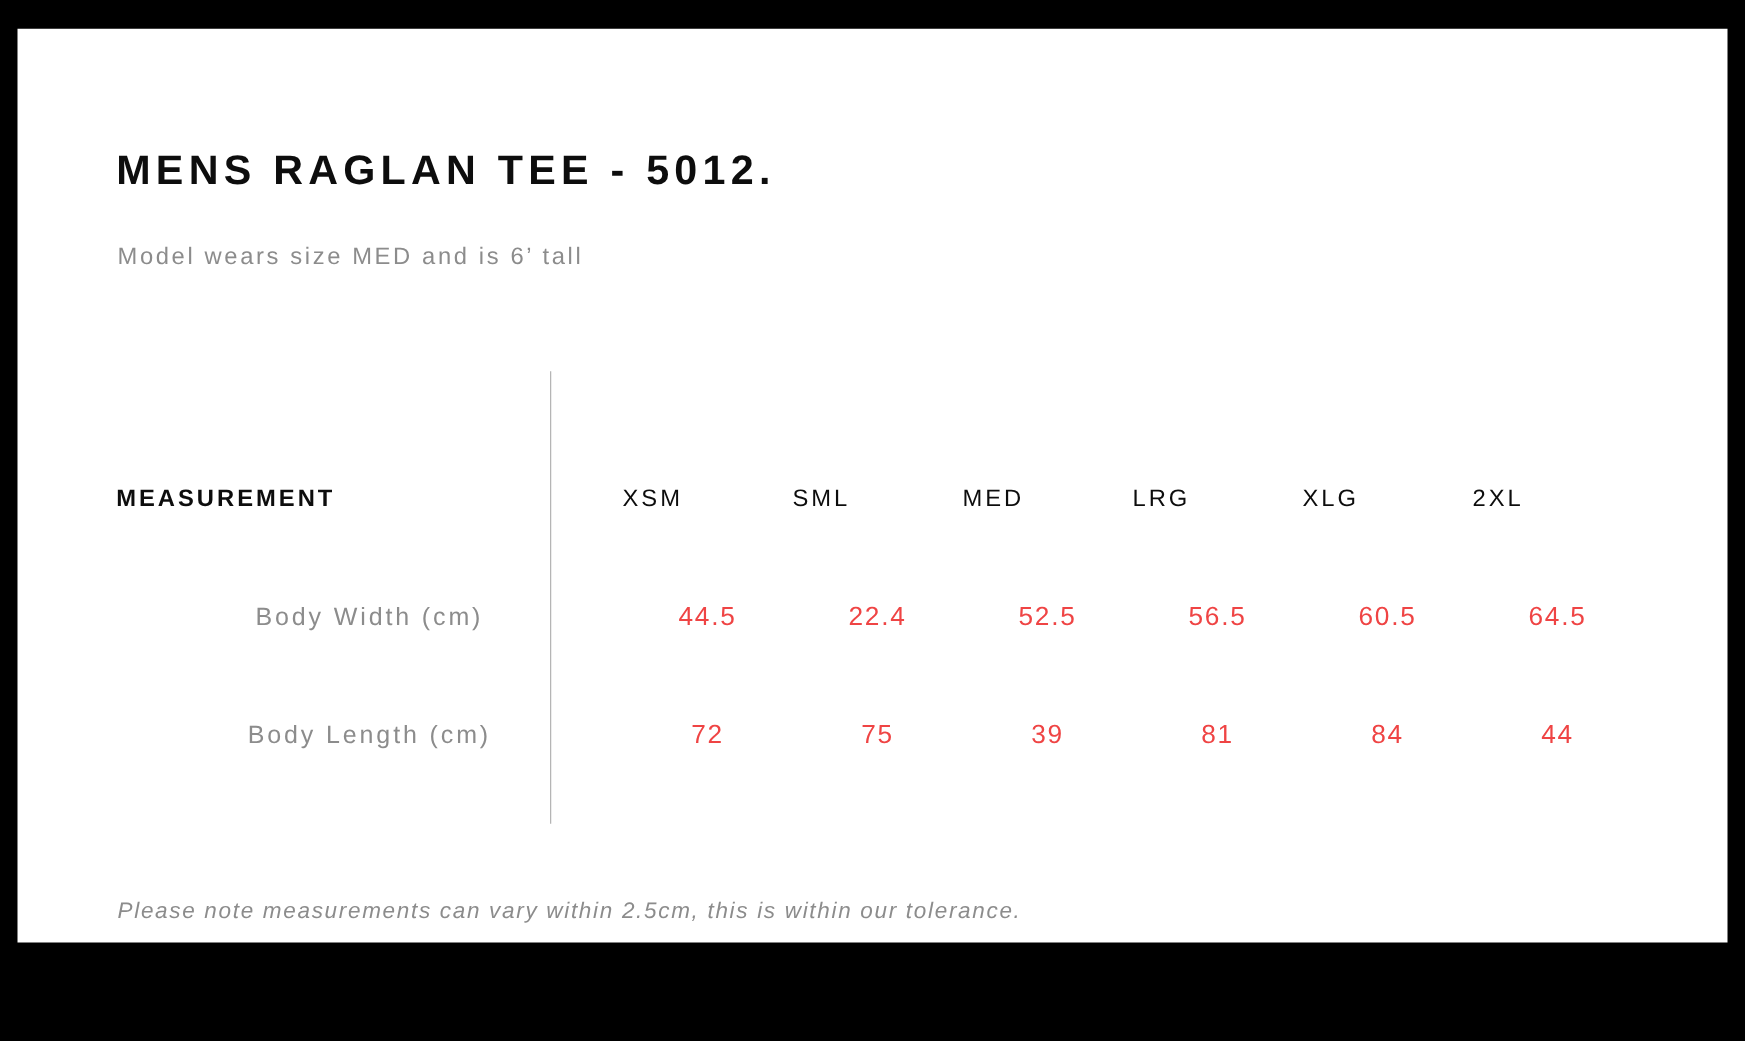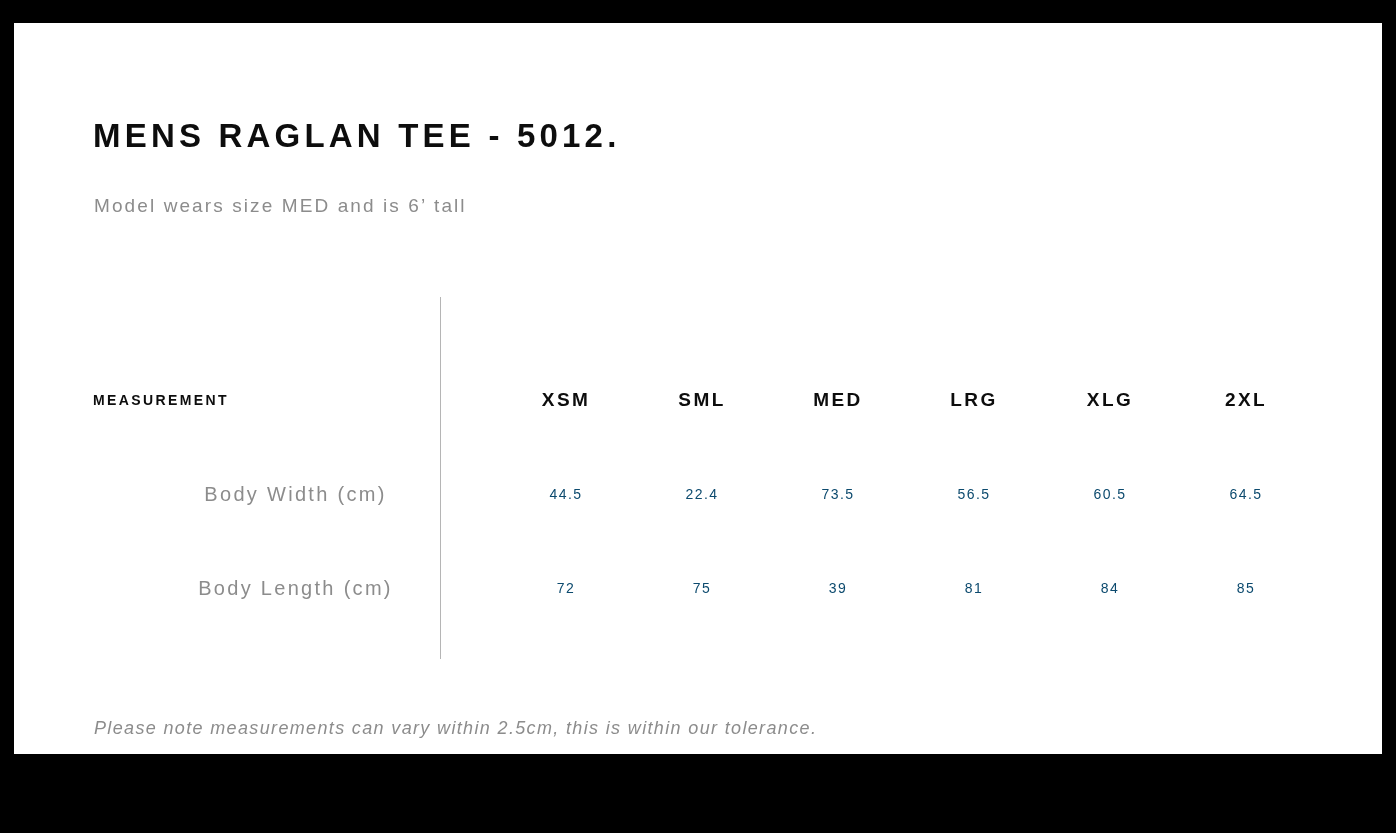--- a/index.html
+++ b/index.html
@@ -61,44 +61,44 @@
   table.size-table col.measure-col { width: 405px; }
   table.size-table col.size-col { width: 136px; }
   table.size-table th, table.size-table td {
     padding: 0;
     height: 94px;
     vertical-align: middle;
     border: none;
   }
   th.measure-head {
     text-align: left;
-    font-size: 14px;
+    font-size: 19px;
     font-weight: bold;
     letter-spacing: 2.4px;
     color: #0d0d0d;
   }
   th.size-head {
-    text-align: center;
+    text-align: left;
     font-size: 19px;
-    font-weight: bold;
+    font-weight: normal;
     letter-spacing: 2.4px;
     color: #0d0d0d;
   }
   td.row-label {
     text-align: center;
     font-size: 20px;
     letter-spacing: 2.3px;
     color: #8c8c8c;
     font-weight: normal;
   }
   td.value {
     text-align: center;
-    font-size: 14px;
+    font-size: 21px;
     letter-spacing: 1.4px;
-    color: #0c4a6e;
+    color: #ef4444;
   }
   .footnote {
     position: absolute;
     left: 80px;
     top: 695px;
     font-size: 18px;
     font-style: italic;
     letter-spacing: 1.35px;
     color: #8c8c8c;
     white-space: nowrap;
@@ -133,32 +133,32 @@
         <th class="size-head">LRG</th>
         <th class="size-head">XLG</th>
         <th class="size-head">2XL</th>
       </tr>
     </thead>
     <tbody>
       <tr>
         <td class="row-label">Body Width (cm)</td>
         <td class="value">44.5</td>
         <td class="value">22.4</td>
-        <td class="value">73.5</td>
+        <td class="value">52.5</td>
         <td class="value">56.5</td>
         <td class="value">60.5</td>
         <td class="value">64.5</td>
       </tr>
       <tr>
         <td class="row-label">Body Length (cm)</td>
         <td class="value">72</td>
         <td class="value">75</td>
         <td class="value">39</td>
         <td class="value">81</td>
         <td class="value">84</td>
-        <td class="value">85</td>
+        <td class="value">44</td>
       </tr>
     </tbody>
   </table>
 
   <div class="footnote">Please note measurements can vary within 2.5cm, this is within our tolerance.</div>
 
 </div>
 
 </body></html>

